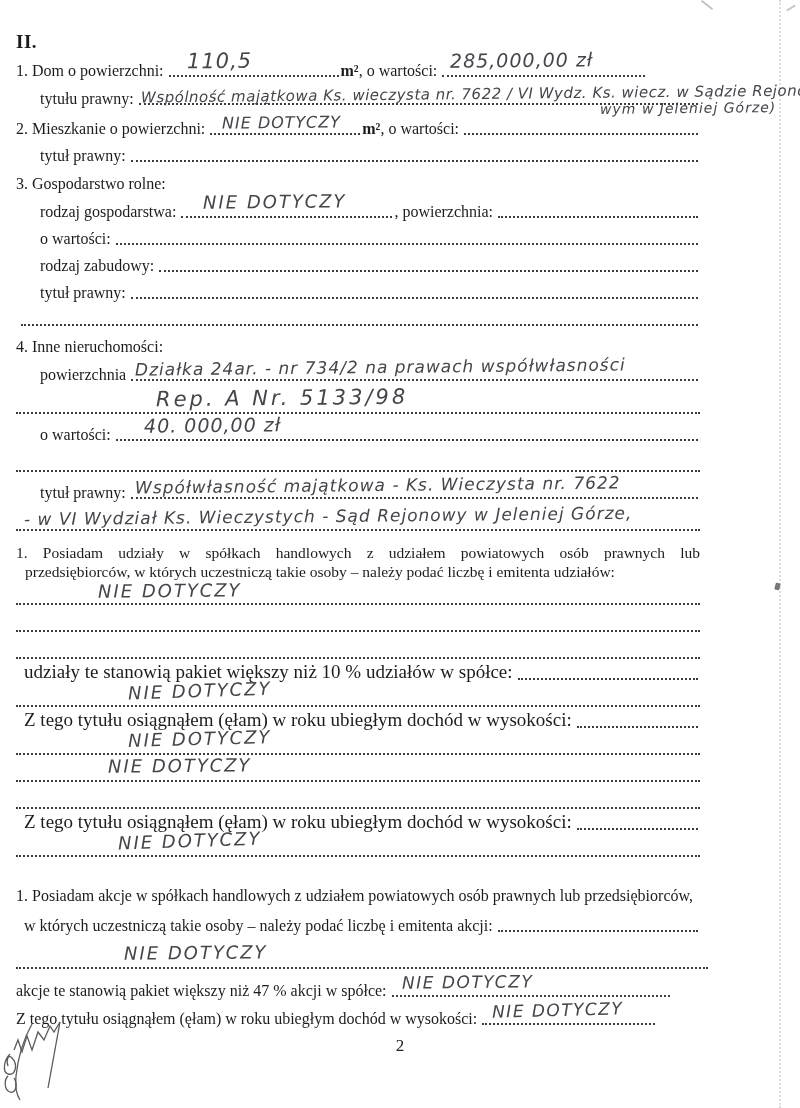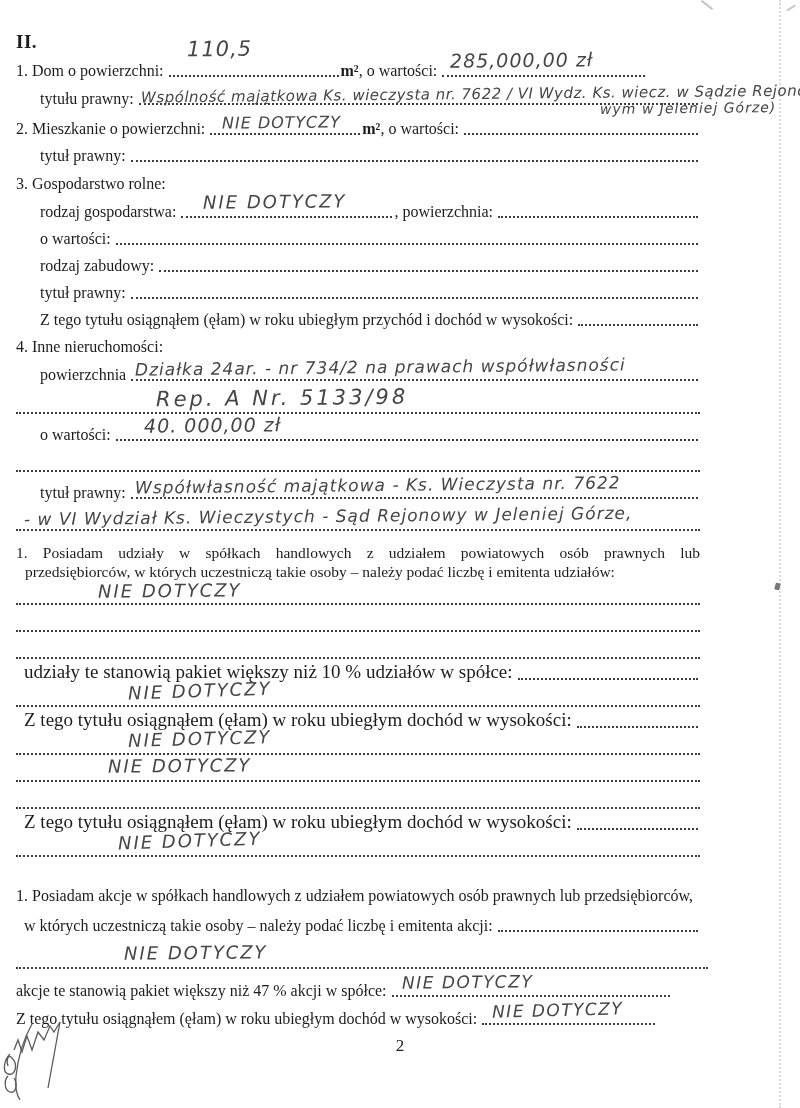--- a/index.html
+++ b/index.html
@@ -83,21 +83,21 @@
   <div class="corner-mark2"></div>
 
   <div class="content">
 
     <section style="position:relative;">
       <h2 class="sec">II.</h2>
 
       <div class="row" style="height:28px;">
         <span class="lbl">1. Dom o powierzchni:</span>
         <span class="fill w170">
-          <span class="hw" style="left:18px;bottom:14px;font-size:21px;">110,5</span>
+          <span class="hw" style="left:18px;bottom:2px;font-size:21px;">110,5</span>
         </span>
         <span class="lbl b">m²</span>
         <span class="lbl">, o wartości:</span>
         <span class="fill" style="margin-right:55px;">
           <span class="hw" style="left:8px;bottom:3px;font-size:19px;">285,000,00 zł</span>
         </span>
       </div>
 
       <div class="row" style="height:28px;">
         <span class="lbl indent">tytułu prawny:</span>
@@ -144,21 +144,20 @@
         <span class="lbl indent">rodzaj zabudowy:</span>
         <span class="fill"></span>
       </div>
 
       <div class="row">
         <span class="lbl indent">tytuł prawny:</span>
         <span class="fill"></span>
       </div>
 
       <div class="row">
-        <span class="lbl indent">Z tego tytułu osiągnąłem (ęłam) w roku ubiegłym przychód i dochód w wysokości:</span>
         <span class="fill"></span>
       </div>
 
       <div class="row">
         <span class="lbl">4. Inne nieruchomości:</span>
       </div>
 
       <div class="row" style="height:28px;">
         <span class="lbl indent">powierzchnia</span>
         <span class="fill">

